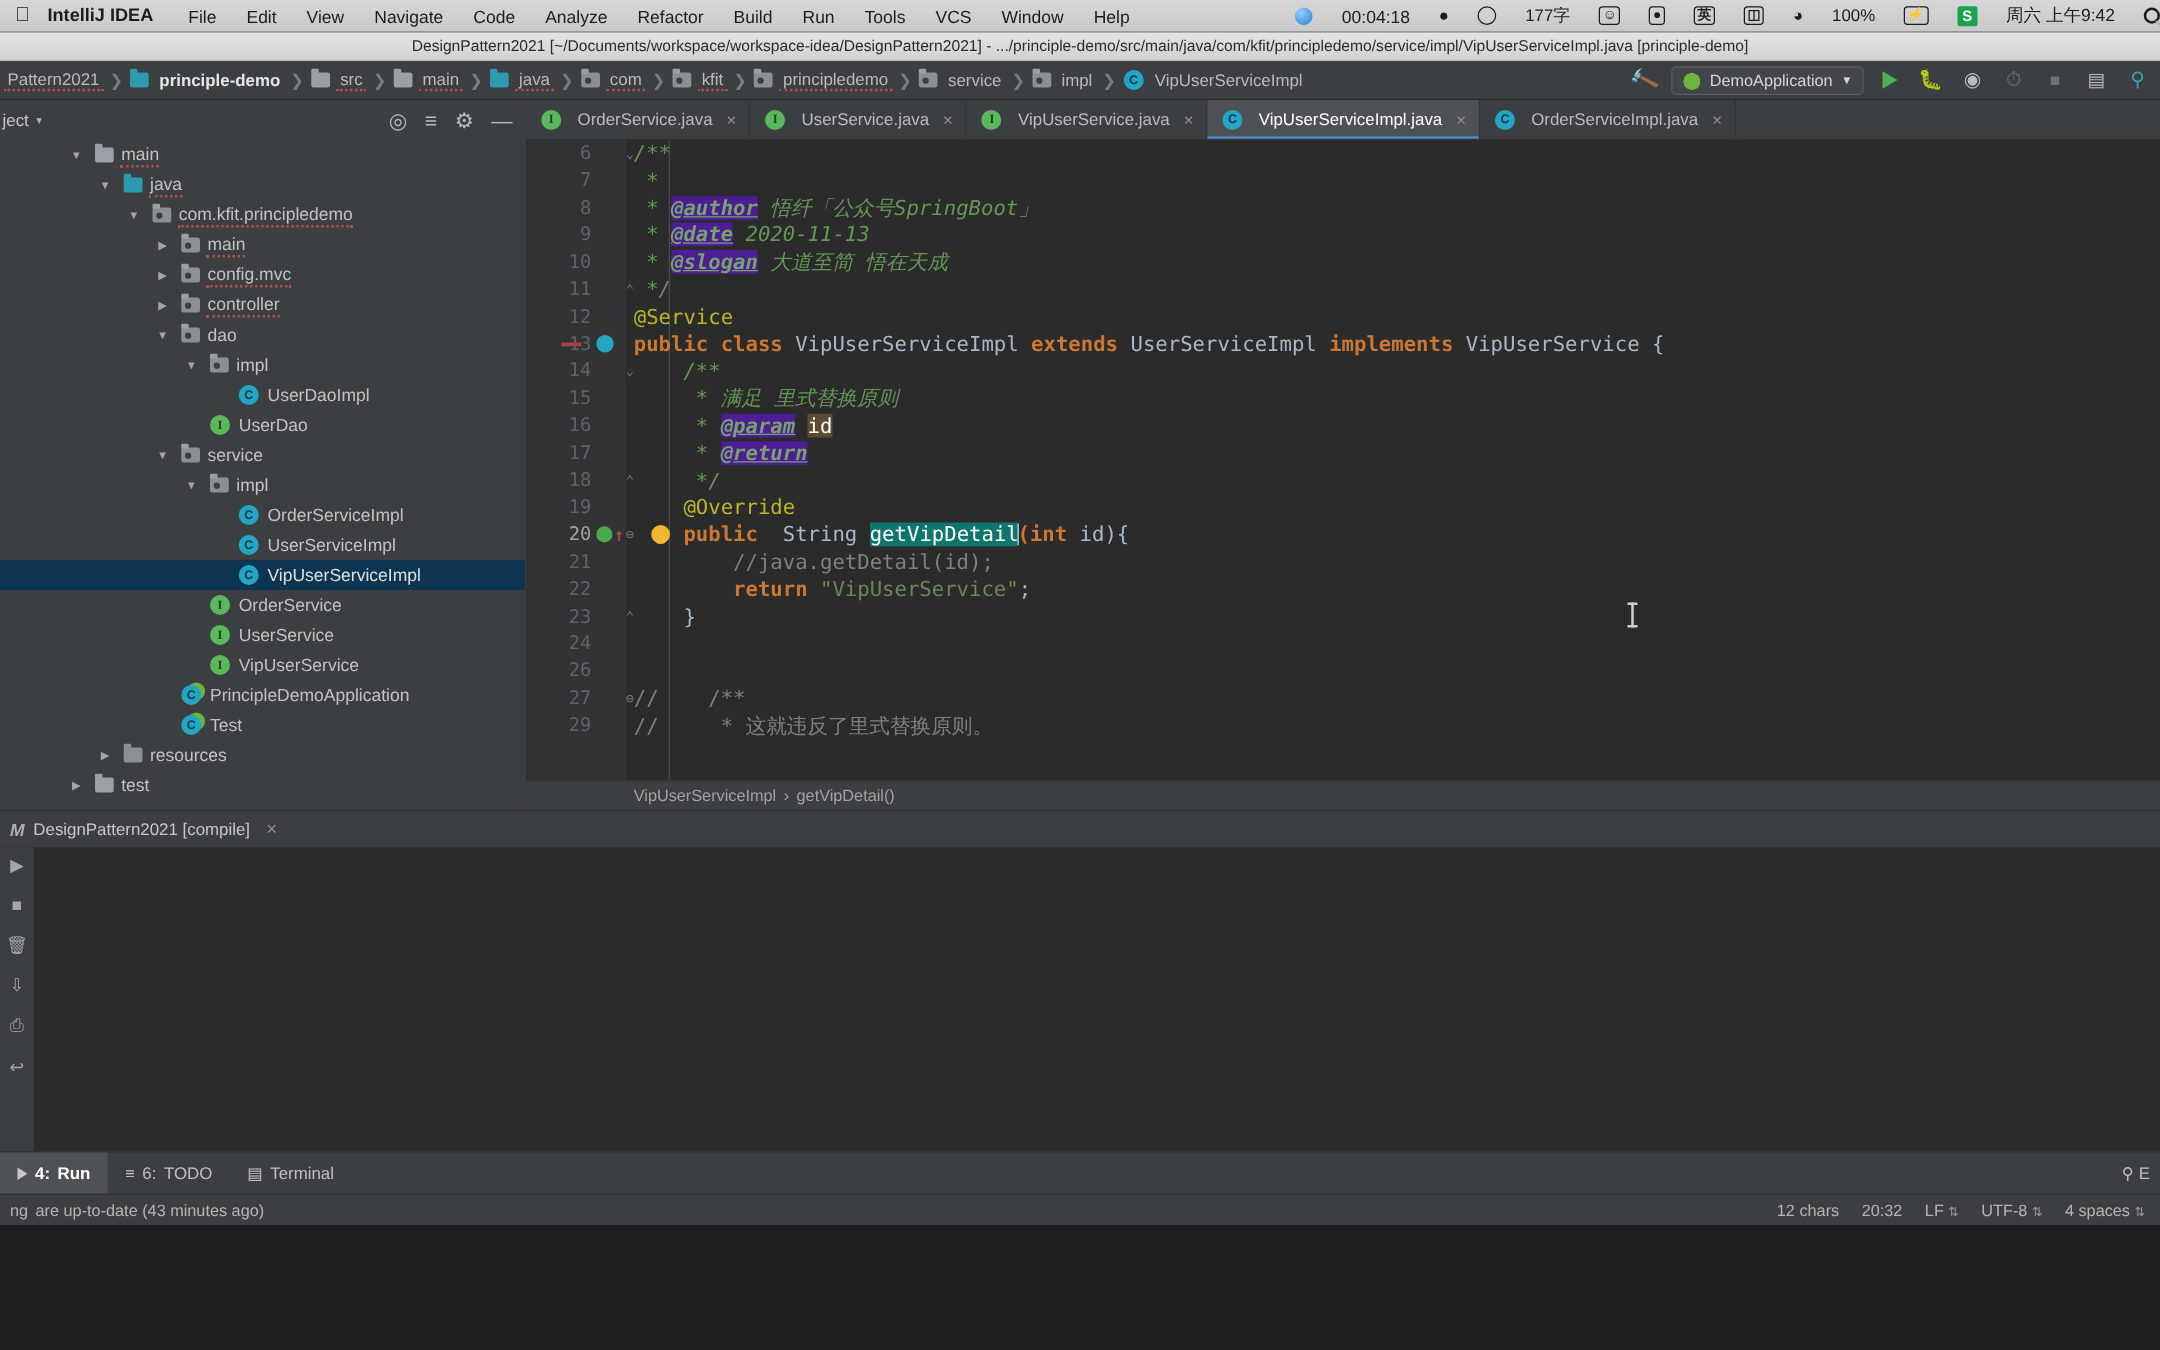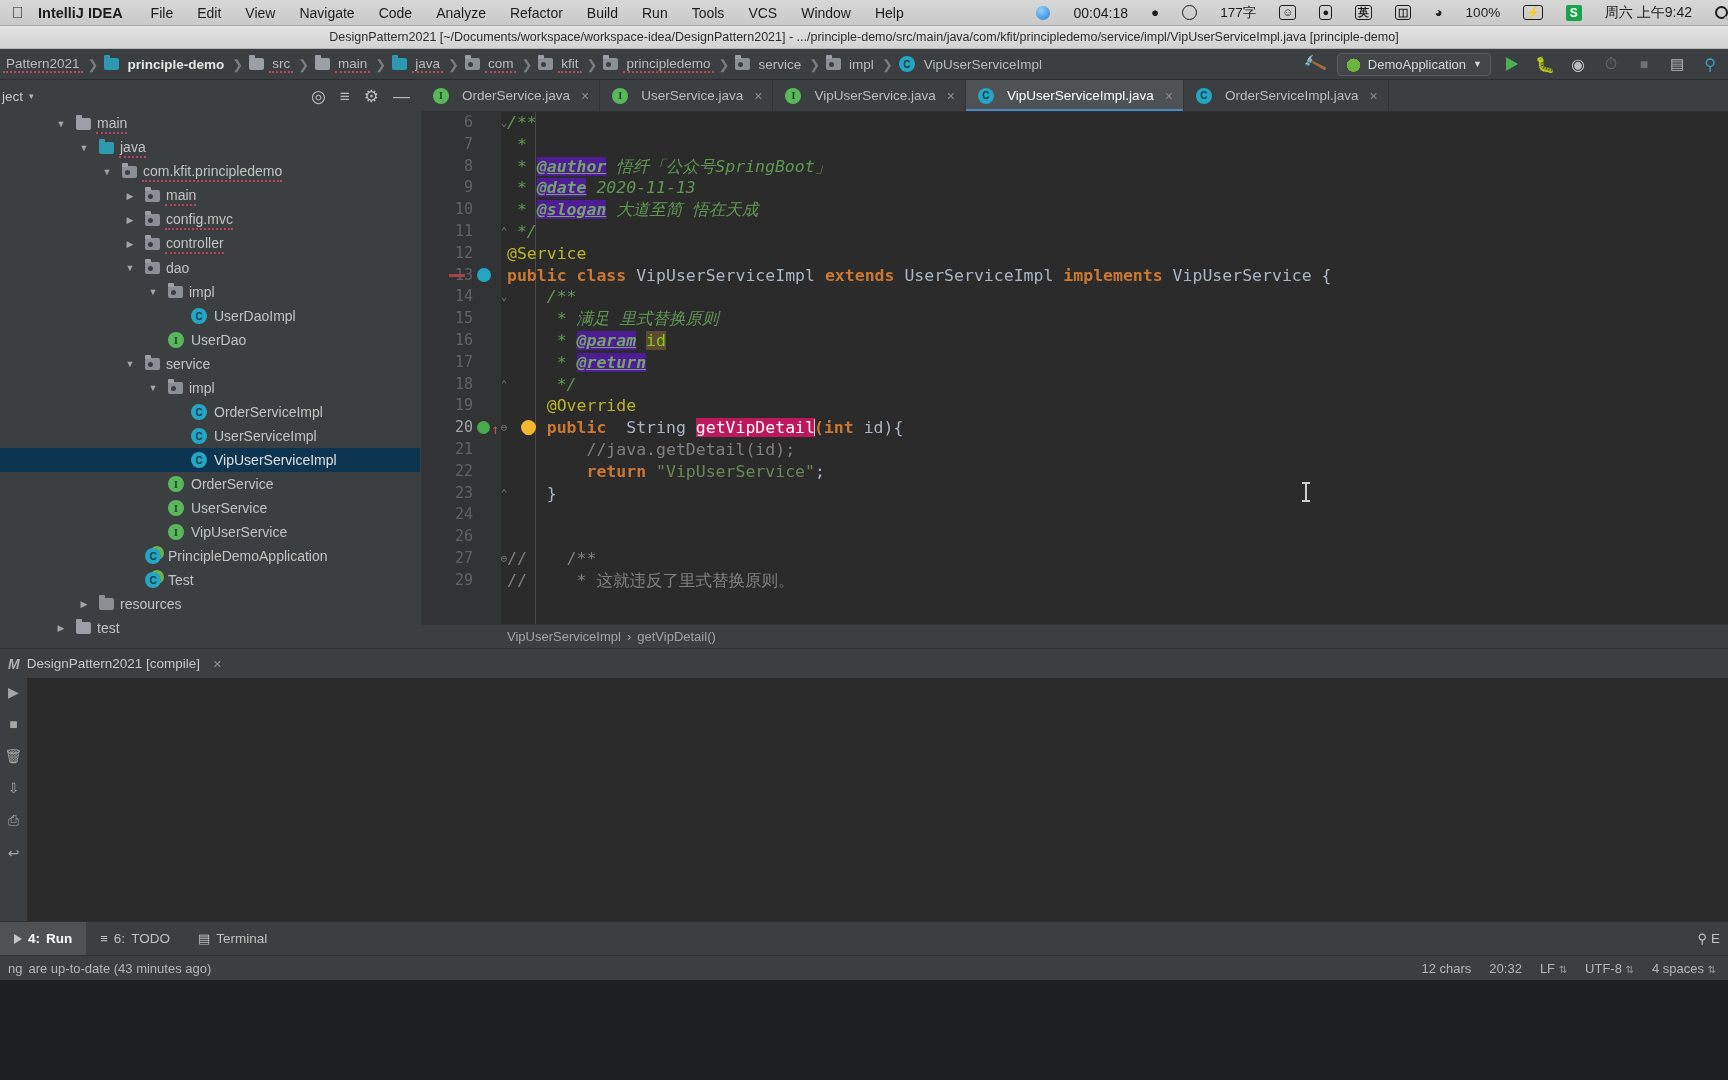--- a/index.html
+++ b/index.html
@@ -152,22 +152,22 @@
     position:absolute; left:77px; width:12px; text-align:center; color:#787878; font-size:11px;
   }
   .cm { color:#629755; font-style:italic; }
   .cmplain { color:#808080; }
   .tag { color:#77a36b; font-style:italic; font-weight:bold; text-decoration:underline; }
   .tag.hl { background:#4c1d95; }
   .kw { color:#cc7832; font-weight:bold; }
   .anno { color:#bbb529; }
   .str { color:#6a8759; }
   .cls { color:#a9b7c6; }
-  .param-hl { background:#5c4a33; color:#84cc16; }
-  .selhl { background:#be185d; color:#ffffff; }
+  .param-hl { background:#5c4a33; color:#ffffff; }
+  .selhl { background:#0f766e; color:#ffffff; }
   .caret-bar { display:inline-block; width:1px; background:#d6d6d6; height:17px;
                vertical-align:-3px; margin:0 -1px; }
   .bulb { position:absolute; left:100px; top:3px; width:15px; height:15px; border-radius:50%;
           background:#f2b632; }
   .bulb:after { content:""; position:absolute; left:4px; top:12px; width:7px; height:3px;
                 background:#f2b632; border-radius:0 0 2px 2px; }
   .runmark { position:absolute; left:56px; top:4px; width:13px; height:13px; border-radius:50%;
              background:#49a94c; }
   .upmark { position:absolute; left:70px; top:2px; color:#c75450; font-size:14px; }
   .clsmark { position:absolute; left:56px; top:3px; width:14px;height:14px;border-radius:50%;

